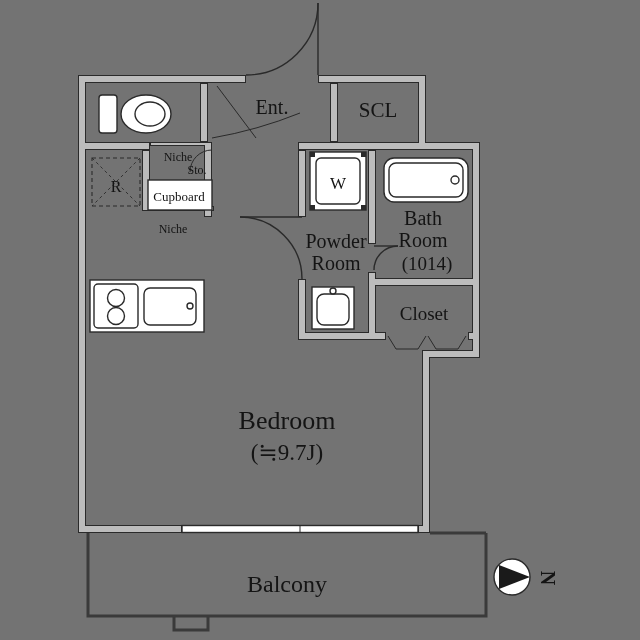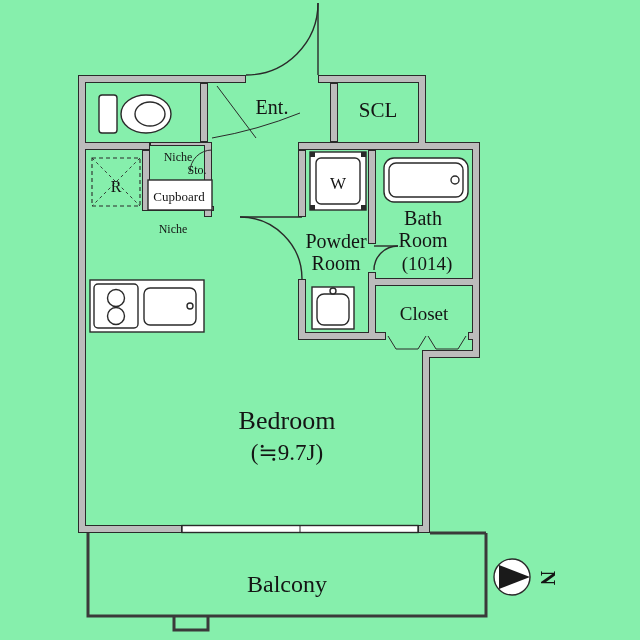--- a/index.html
+++ b/index.html
@@ -1,16 +1,16 @@
 <!DOCTYPE html>
 <html><head>
 <meta charset="utf-8">
 <style>
   html,body { margin:0; padding:0; background:#ffffff; }
-  .stage { position:relative; width:640px; height:640px; background:#86efac; overflow:hidden; }
+  .stage { position:relative; width:640px; height:640px; background:#737373; overflow:hidden; }
   svg { display:block; }
   .t  { font-family:"Liberation Serif","DejaVu Serif",serif; fill:#141414; text-anchor:middle; dominant-baseline:central; }
   .s12 { font-size:12px; }
   .s13 { font-size:13px; }
   .s16 { font-size:16px; }
   .s17 { font-size:17px; }
   .s19 { font-size:19px; }
   .s20 { font-size:20px; }
   .s21 { font-size:21px; }
   .s23 { font-size:23px; }

